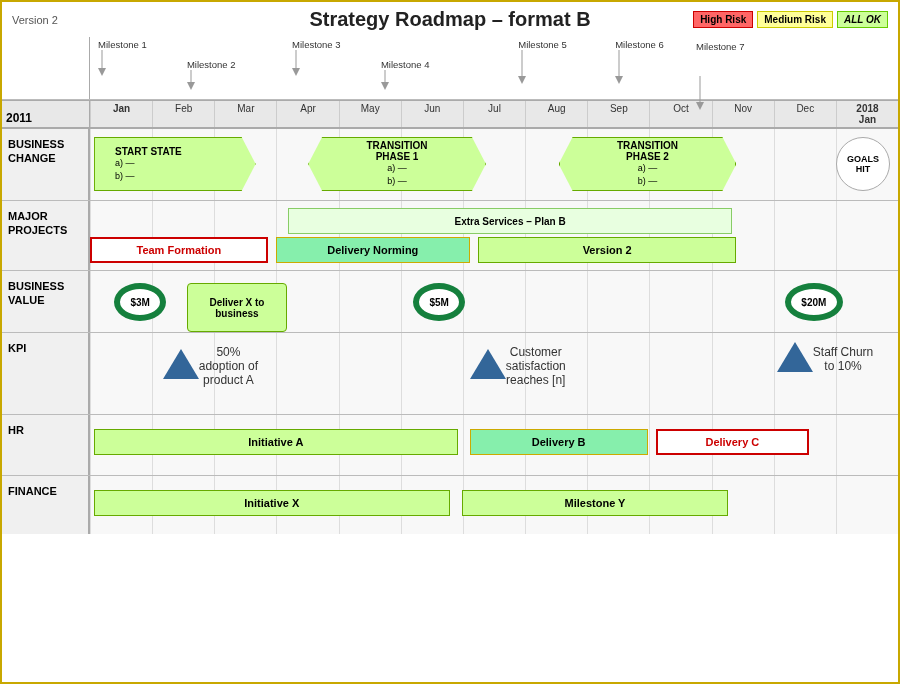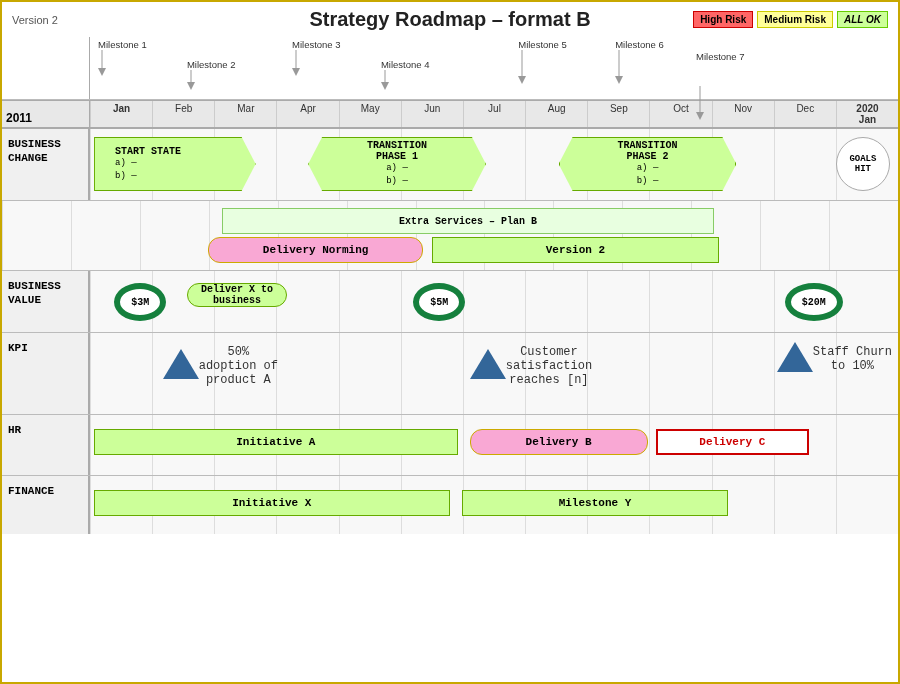--- a/index.html
+++ b/index.html
@@ -96,21 +96,20 @@
       padding: 2px 8px;
       min-width: 0;
     }
     .month-col.bold { font-weight: bold; }
 
     
     .section-row {
       display: flex;
       border-bottom: 1px solid #bbb;
       min-height: 60px;
-      font-family: Liberation Mono, monospace;
     }
     .section-label {
       width: 88px;
       min-width: 88px;
       font-size: 11px;
       font-weight: bold;
       padding: 8px 6px;
       border-right: 2px solid #aaa;
       background: #f0f0f0;
       display: flex;
@@ -143,44 +142,44 @@
       position: absolute;
       height: 26px;
       display: flex;
       align-items: center;
       justify-content: center;
       font-size: 11px;
       font-weight: bold;
       border: 1px solid #aaa;
     }
     .bar-green { background: #ccff99; border-color: #66aa00; }
-    .bar-yellow { background: #f9a8d4; border-color: #ccaa00; border-radius: 12px; }
+    .bar-yellow { background: #86efac; border-color: #ccaa00; }
     .bar-light-green { background: #e8ffe0; border-color: #88cc66; }
     .bar-red-outline { background: #fff; border: 2px solid #cc0000; color: #cc0000; }
 
     
     .value-ellipse {
       position: absolute;
       height: 38px;
       border-radius: 50%;
       background: #fff;
       border: 6px solid #15803d;
       display: flex;
       align-items: center;
       justify-content: center;
       font-size: 10px;
       font-weight: bold;
       text-align: right;
     }
     .value-box {
       position: absolute;
-      height: 24px;
+      height: 49px;
       background: #ccff99;
       border: 1px solid #66aa00;
-      border-radius: 16px;
+      border-radius: 4px;
       display: flex;
       align-items: center;
       justify-content: center;
       font-size: 10px;
       font-weight: bold;
       text-align: center;
     }
 
     
     .kpi-item {
@@ -266,21 +265,21 @@
       </div>
 
       <div class="milestone" style="left:65%;top:2px;">
         <span class="milestone-label">Milestone 6</span>
         <svg width="30" height="30" style="overflow:visible">
             <line x1="4" y1="0" x2="4" y2="26" stroke="#999" stroke-width="1"></line>
             <polygon points="0,26 8,26 4,34" fill="#999"></polygon>
           </svg>
       </div>
 
-      <div class="milestone" style="left:75%;top:14px;gap:24px;">
+      <div class="milestone" style="left:75%;top:4px;gap:24px;">
         <span class="milestone-label">Milestone 7</span>
         <svg width="30" height="30" style="overflow:visible">
             <line x1="4" y1="0" x2="4" y2="26" stroke="#999" stroke-width="1"></line>
             <polygon points="0,26 8,26 4,34" fill="#999"></polygon>
           </svg>
       </div>
     </div>
   </div>
 
   <div class="months-row">
@@ -293,21 +292,21 @@
     <div class="month-col">Apr</div>
     <div class="month-col">May</div>
     <div class="month-col">Jun</div>
     <div class="month-col">Jul</div>
     <div class="month-col">Aug</div>
     <div class="month-col">Sep</div>
     <div class="month-col">Oct</div>
     <div class="month-col">Nov</div>
     <div class="month-col">Dec</div>
     <div class="month-col bold" style="color:#333;">
-      <span style="font-size:10px;font-weight:bold;">2020</span><br>Jan
+      <span style="font-size:10px;font-weight:bold;">2018</span><br>Jan
     </div>
   </div>
 
   <div class="section-row business-change" style="min-height:72px;">
     <div class="section-label">BUSINESS<br>CHANGE</div>
     <div class="section-content" style="padding:8px 4px;">
       <div class="grid-bg">
         <div class="grid-col"></div>
           <div class="grid-col"></div>
         <div class="grid-col"></div>
@@ -335,39 +334,41 @@
         <div>TRANSITION<br>PHASE 2<br><span class="sub-label">a) —<br>b) —</span></div>
       </div>
 
       <div style="position:absolute;right:1%;top:8px;width:54px;height:54px;border-radius:50%;background:#fff;border:1px solid #aaa;display:flex;align-items:center;justify-content:center;text-align:center;font-size:9px;font-weight:bold;">
         GOALS<br>HIT
       </div>
     </div>
   </div>
 
   <div class="section-row" style="min-height:70px;">
+    <div class="section-label">MAJOR<br>PROJECTS</div>
     <div class="section-content">
       <div class="grid-bg">
         <div class="grid-col"></div>
           <div class="grid-col"></div>
         <div class="grid-col"></div>
           <div class="grid-col"></div>
         <div class="grid-col"></div>
           <div class="grid-col"></div>
         <div class="grid-col"></div>
           <div class="grid-col"></div>
         <div class="grid-col"></div>
           <div class="grid-col"></div>
         <div class="grid-col"></div>
           <div class="grid-col"></div>
         <div class="grid-col"></div>
       </div>
 
       <div class="bar bar-light-green" style="left:24.5%;top:7px;width:55%;font-size:10px;">Extra Services – Plan B</div>
 
+      <div class="bar bar-red-outline" style="left:0%;top:36px;width:22%;font-size:11px;">Team Formation</div>
 
       <div class="bar bar-yellow" style="left:23%;top:36px;width:24%;font-size:11px;">Delivery Norming</div>
 
       <div class="bar bar-green" style="left:48%;top:36px;width:32%;font-size:11px;">Version 2</div>
     </div>
   </div>
 
   <div class="section-row" style="min-height:62px;">
     <div class="section-label">BUSINESS<br>VALUE</div>
     <div class="section-content">

